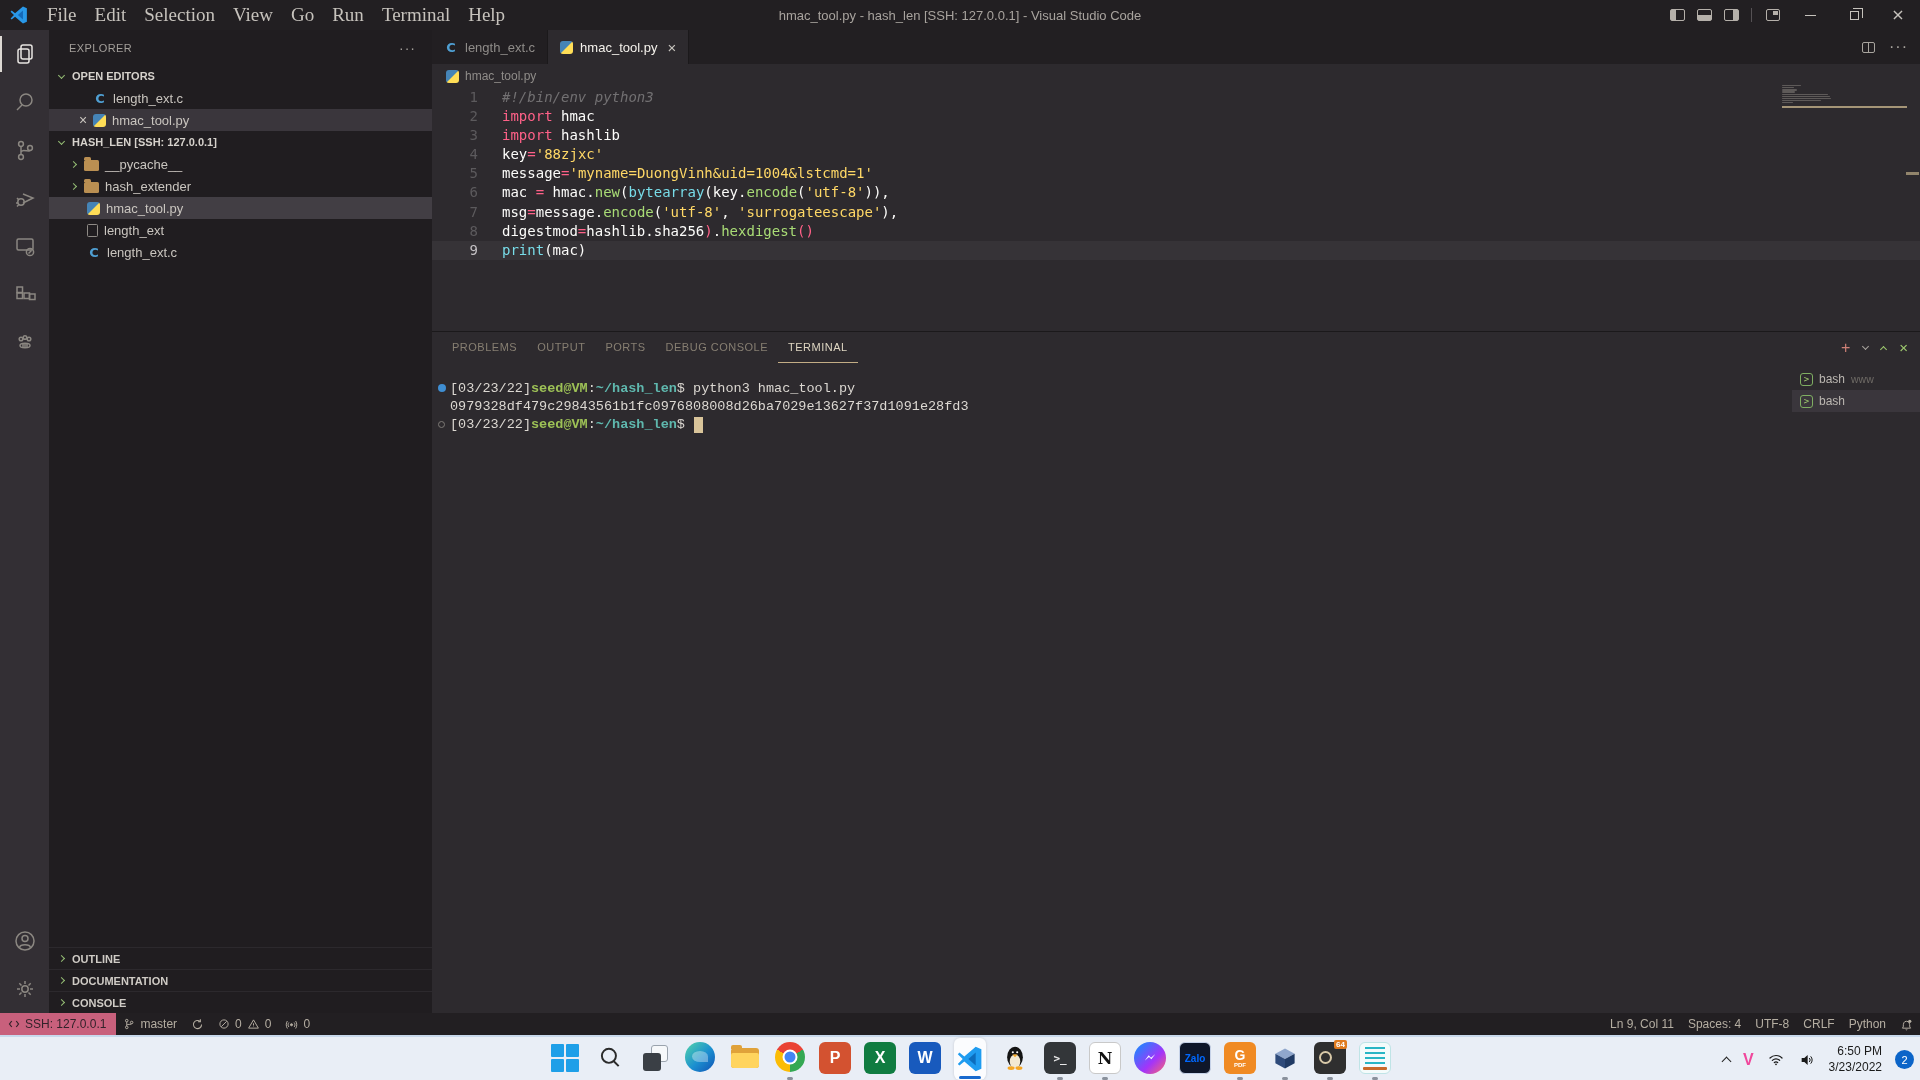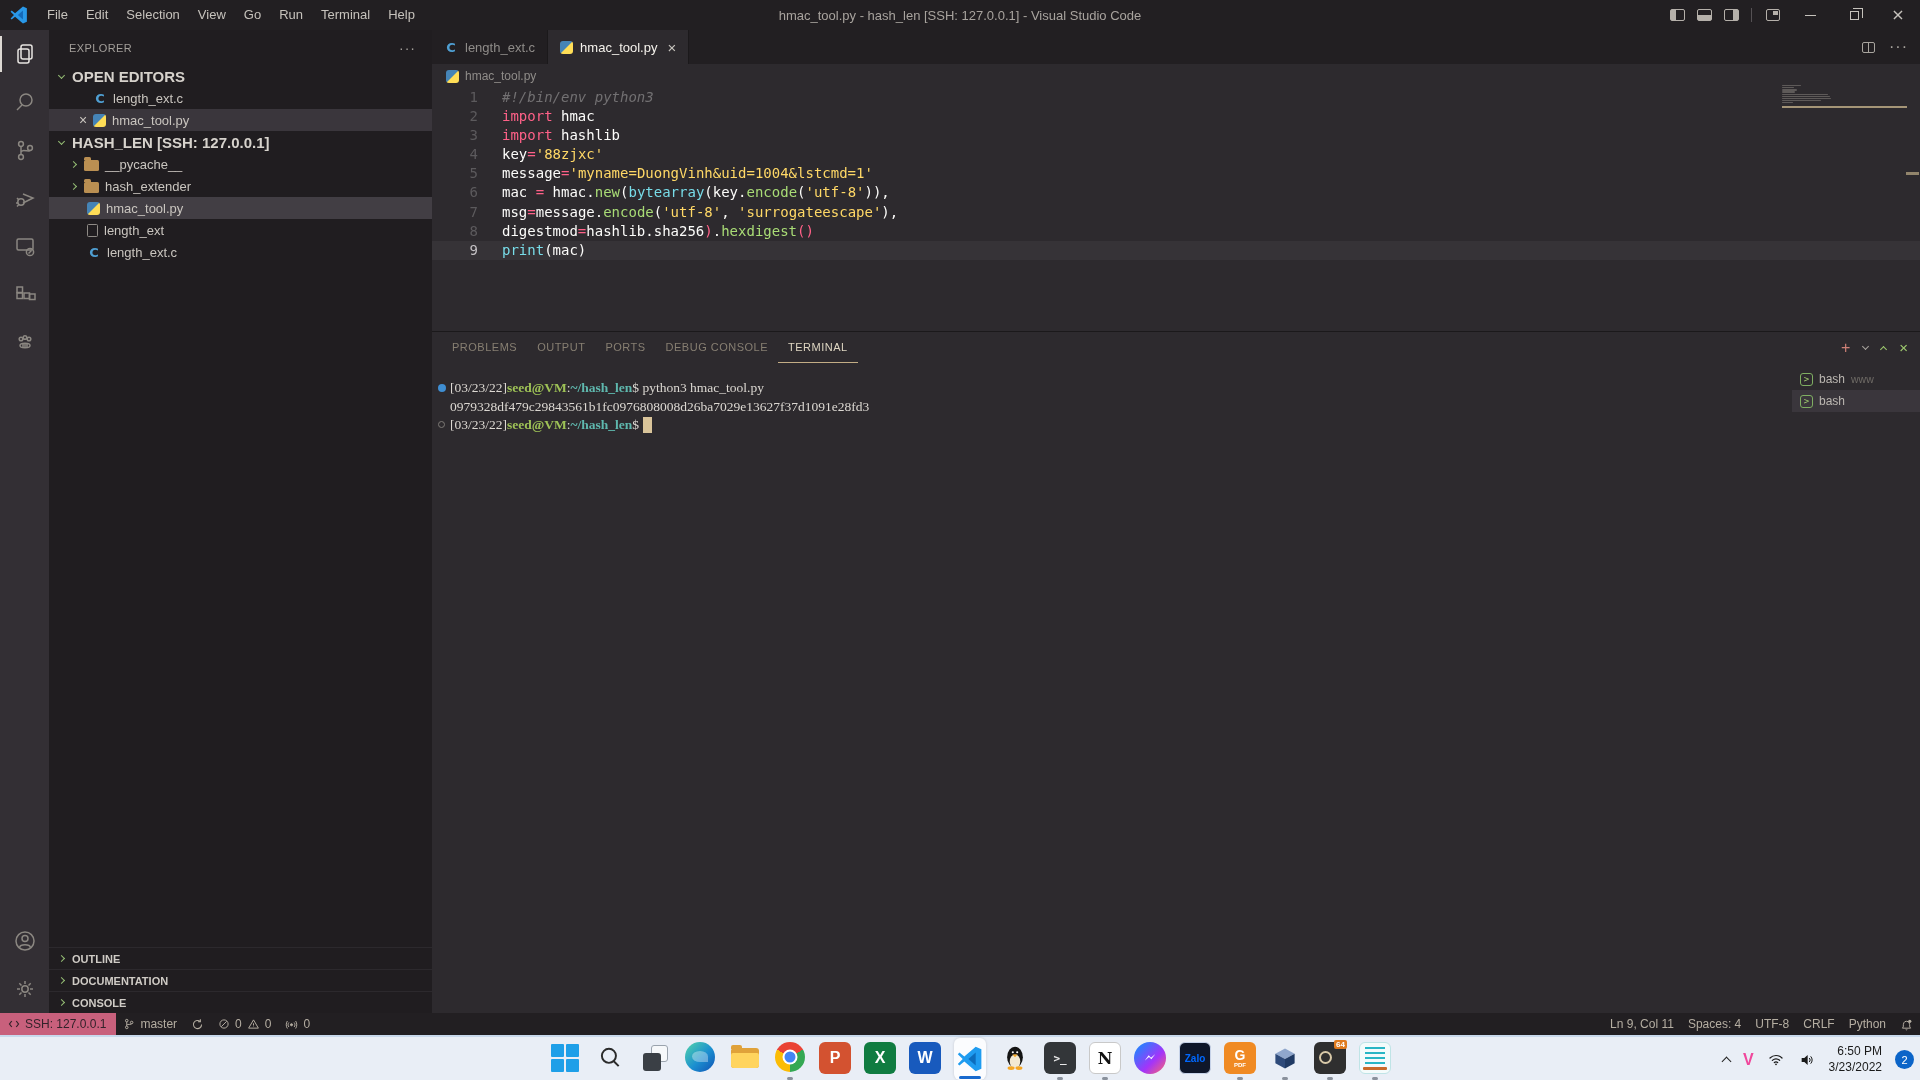--- a/index.html
+++ b/index.html
@@ -4,21 +4,21 @@
 <style>
   * { margin:0; padding:0; box-sizing:border-box; }
   html,body { width:1920px; height:1080px; overflow:hidden; background:#2d2a2e;
     font-family:"Liberation Sans","DejaVu Sans",sans-serif; }
 
   
   .titlebar { position:absolute; left:0; top:0; width:1920px; height:30px; background:#221f22;
     display:flex; align-items:center; z-index:50; }
   .vscode-logo { width:18px; height:18px; margin:0 10px 0 10px; }
   .menubar { display:flex; height:100%; align-items:center; }
-  .menu-item { padding:0 9px; font-size:13px; color:#c6c2bc; line-height:30px; cursor:default; }
+  .menu-item { padding:0 9px; font-size:19px; color:#c6c2bc; line-height:30px; cursor:default;font-family:Liberation Serif, serif; }
   .win-title { position:absolute; left:50%; transform:translateX(-50%); font-size:13px; color:#a8a39e; white-space:nowrap; }
   .titlebar-right { margin-left:auto; display:flex; align-items:center; height:100%; }
   .layout-ic { width:15px; height:12px; border:1px solid #b5b0aa; border-radius:2px; margin:0 6px; position:relative; }
   .layout-ic .fill { position:absolute; background:#b5b0aa; }
   .lay-sep { width:1px; height:14px; background:#55515427; background:#555154; margin:0 6px; }
   .custom-ic { width:14px; height:12px; border:1px solid #b5b0aa; border-radius:2px; margin:0 8px; position:relative; }
   .custom-ic::after { content:""; position:absolute; right:1px; top:1px; width:5px; height:4px; background:#b5b0aa; }
   .winbtn { width:44px; height:30px; display:flex; align-items:center; justify-content:center; color:#c6c2bc; }
   .min-glyph { width:11px; height:1px; background:#c6c2bc; }
   .restore-glyph { width:9px; height:9px; border:1px solid #c6c2bc; position:relative; }
@@ -32,21 +32,21 @@
   .act-item svg { stroke:#8b8781; fill:none; stroke-width:1.5; }
   .act-item.active svg { stroke:#e8e5e1; }
   .act-item.active::before { content:""; position:absolute; left:0; top:6px; bottom:6px; width:2px; background:#ddd9d4; }
   .act-bottom { margin-top:auto; display:flex; flex-direction:column; align-items:center; }
 
   
   .sidebar { position:absolute; left:49px; top:30px; width:383px; height:983px; background:#201d20; color:#ccc8c2; z-index:30; }
   .sb-header { height:35px; display:flex; align-items:center; padding:0 16px 0 20px; }
   .sb-title { font-size:11px; letter-spacing:.4px; color:#a39f9a; }
   .sb-dots { margin-left:auto; color:#a39f9a; font-size:14px; letter-spacing:1px; }
-  .sec-header { height:22px; display:flex; align-items:center; font-size:15px; font-weight:bold; color:#d6d2cc; padding-left:4px; }
+  .sec-header { height:22px; display:flex; align-items:center; font-size:11px; font-weight:bold; color:#d6d2cc; padding-left:4px; }
   .chev { width:5px; height:5px; border-right:1.4px solid #94be74; border-bottom:1.4px solid #94be74; display:inline-block; flex:none; }
   .chev.down { transform:rotate(45deg); margin:0 8px 2px 6px; }
   .chev.right { transform:rotate(-45deg); margin:0 8px 0 6px; }
   .sb-row { height:22px; display:flex; align-items:center; font-size:13px; color:#c9c5bf; cursor:default; position:relative; }
   .sb-row.sel { background:#3a363c; }
   .sb-row.sel-active { background:#423e44; }
   .oe-close-slot { width:20px; margin-left:24px; flex:none; text-align:center; color:#c9c5bf; font-size:14px; }
   .tree-indent-file { width:38px; flex:none; }
   .fi { flex:none; margin-right:6px; display:inline-flex; align-items:center; justify-content:center; }
   .fi-py { width:13px; height:13px; border-radius:3px; background:linear-gradient(135deg,#4584b6 49%,#ffde57 51%); }
@@ -89,21 +89,21 @@
   
   .panel { position:absolute; left:432px; top:331px; right:0; bottom:67px; background:#2d2a2e; border-top:1px solid #1b191b; z-index:20; }
   .panel-tabs { position:absolute; left:10px; top:0; height:31px; display:flex; align-items:center; }
   .ptab { font-size:11px; letter-spacing:.5px; color:#877f72; padding:0 10px; height:100%; display:flex; align-items:center; border-bottom:1px solid transparent; cursor:default; }
   .ptab.active { color:#ded6c2; border-bottom:1px solid #c3ad85; }
   .panel-actions { position:absolute; right:12px; top:0; height:31px; display:flex; align-items:center; gap:13px; }
   .pa-plus { color:#cf8177; font-size:16px; line-height:1; }
   .pa-chev { width:5px; height:5px; border-right:1.4px solid #a8a49e; border-bottom:1.4px solid #a8a49e; transform:rotate(45deg); margin-top:-2px; }
   .pa-up { width:5px; height:5px; border-right:1.4px solid #9fca6f; border-bottom:1.4px solid #9fca6f; transform:rotate(-135deg); margin-top:3px; }
   .pa-close { color:#9fca6f; font-size:15px; line-height:1; }
-  .term-lines { position:absolute; left:6px; top:47px; font-family:Liberation Serif, serif; font-size:13.5px; }
+  .term-lines { position:absolute; left:6px; top:47px; font-family:Liberation Mono, monospace; font-size:13.5px; }
   .trow { display:flex; align-items:center; height:18.4px; white-space:pre; }
   .dec { width:12px; flex:none; display:flex; align-items:center; }
   .dec-dot { width:8px; height:8px; border-radius:50%; background:#3f8ed2; }
   .dec-hollow { width:7px; height:7px; border-radius:50%; border:1.5px solid #7d7a76; }
   .tk-tfg { color:#dcd8d2; }
   .tk-tgreen { color:#9dc156; font-weight:bold; }
   .tk-tcyan { color:#5fb8ae; font-weight:bold; }
   .cursor { display:inline-block; width:9px; height:16px; background:#d9c49a; vertical-align:middle; margin-left:1px; }
   .term-list { position:absolute; right:0; top:36px; width:128px; }
   .tl-row { height:22px; display:flex; align-items:center; padding-left:8px; font-size:12px; color:#bbb7b1; cursor:default; }

